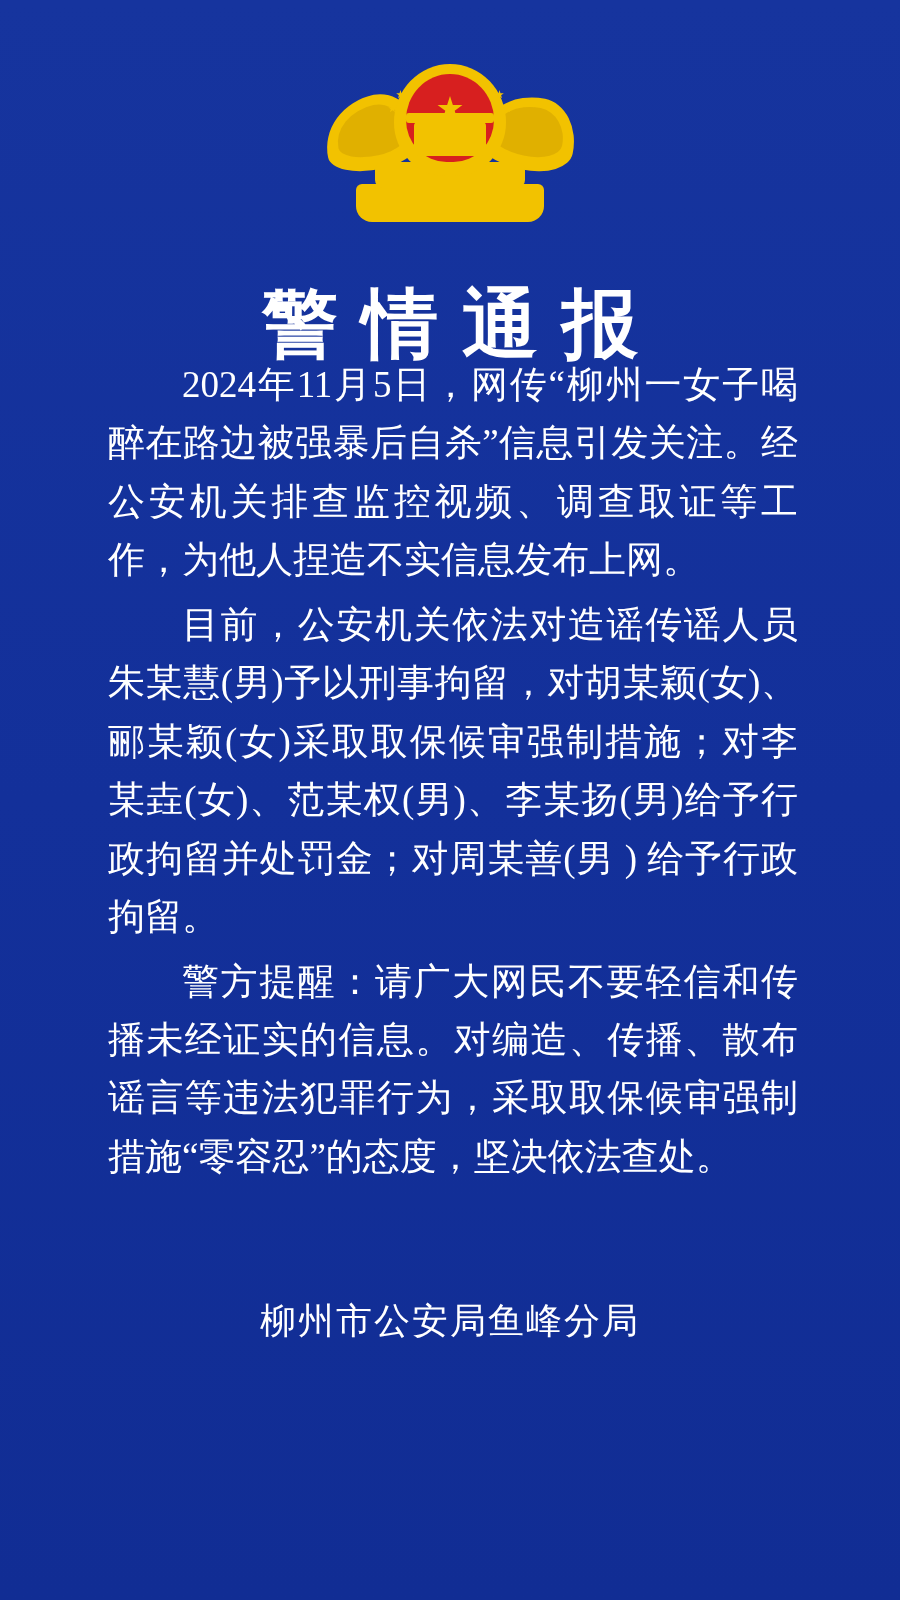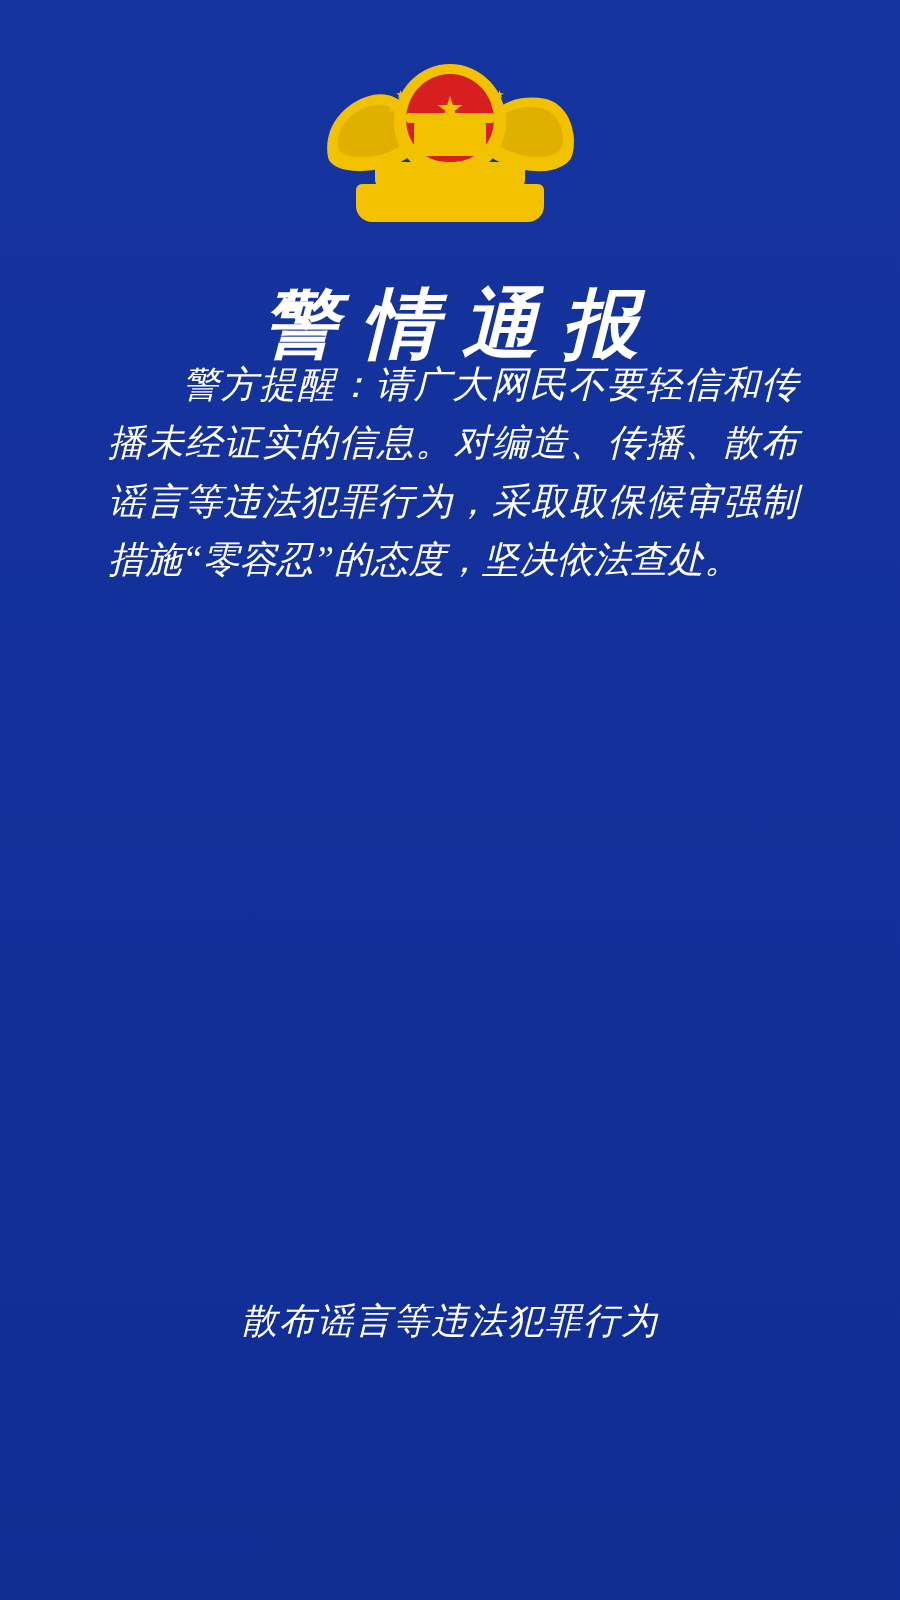--- a/index.html
+++ b/index.html
@@ -13,21 +13,20 @@
     font-family: "Liberation Serif", "DejaVu Serif", serif;
     color: #ffffff;
     overflow: hidden;
   }
   .page {
     position: relative;
     width: 900px;
     height: 1600px;
     background: linear-gradient(180deg, #16349e 0%, #13309a 50%, #112d94 100%);
     box-sizing: border-box;
-    font-style: italic;
   }
   
   .emblem-wrap {
     position: absolute;
     top: 62px;
     left: 0;
     width: 100%;
     display: flex;
     justify-content: center;
   }
@@ -207,20 +206,22 @@
       <div class="ministar ms2"></div>
       <div class="ministar ms3"></div>
       <div class="ministar ms4"></div>
       <div class="gate"></div>
     </div>
   </div>
 
   <h1 class="title">警情通报</h1>
 
   <div class="body">
+    <p class="para">2024年11月5日，网传“柳州一女子喝醉在路边被强暴后自杀”信息引发关注。经公安机关排查监控视频、调查取证等工作，为他人捏造不实信息发布上网。</p>
+    <p class="para">目前，公安机关依法对造谣传谣人员朱某慧(男)予以刑事拘留，对胡某颖(女)、郦某颖(女)采取取保候审强制措施；对李某垚(女)、范某权(男)、李某扬(男)给予行政拘留并处罚金；对周某善(男 ) 给予行政拘留。</p>
     <p class="para">警方提醒：请广大网民不要轻信和传播未经证实的信息。对编造、传播、散布谣言等违法犯罪行为，采取取保候审强制措施“零容忍”的态度，坚决依法查处。</p>
   </div>
 
   <div class="footer">
-    <div class="org">散布谣言等违法犯罪行为</div>
+    <div class="org">柳州市公安局鱼峰分局</div>
   </div>
 
 </div>
 
 </body></html>

